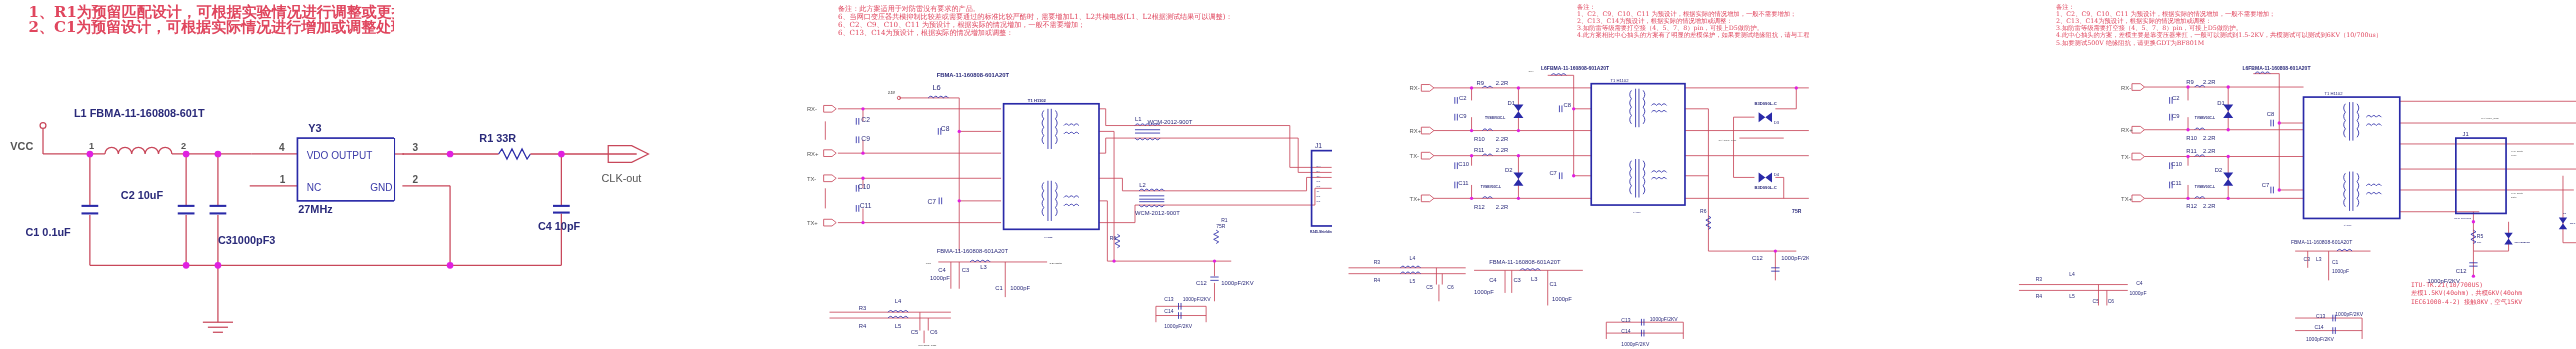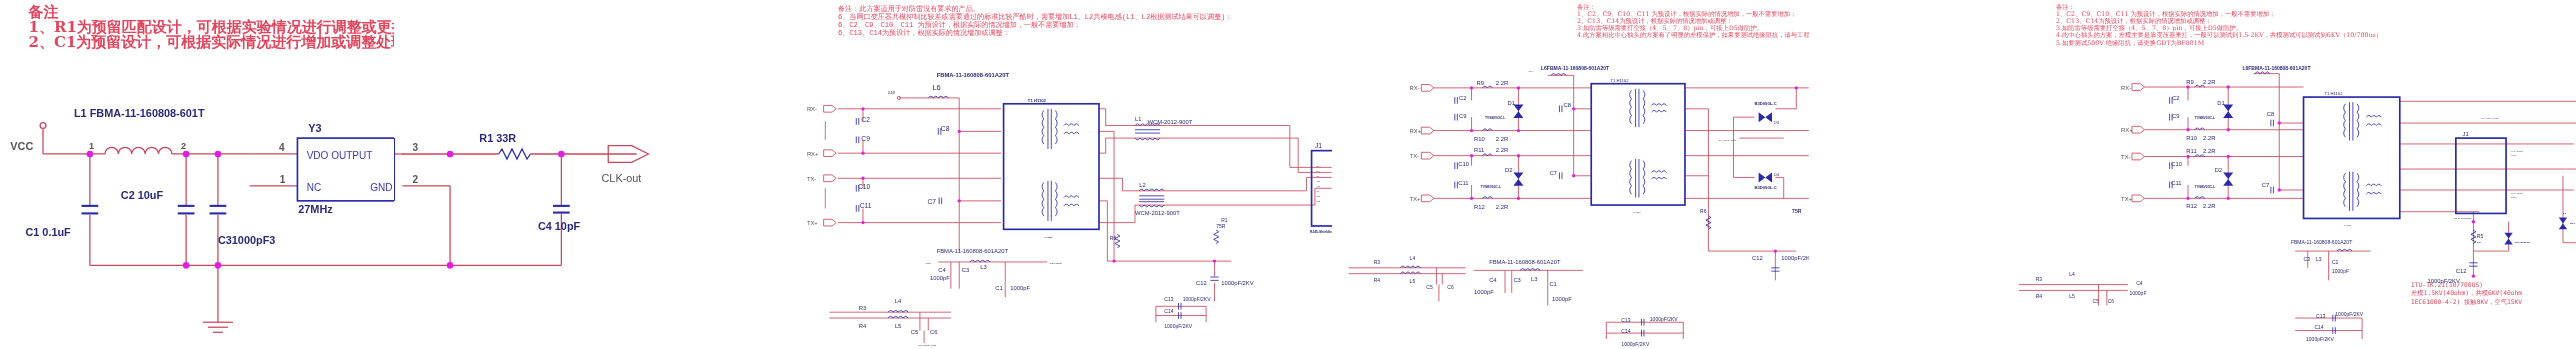--- a/index.html
+++ b/index.html
@@ -8,21 +8,20 @@
   .note{position:absolute;color:#e0465e;font-family:"DejaVu Serif",serif;white-space:nowrap;}
   .note div{white-space:nowrap;}
   svg{position:absolute;left:0;top:0;}
   svg text{font-family:"Liberation Sans",sans-serif;}
 </style>
 </head>
 <body>
 
 <div class="panel" style="left:0;width:394px;">
   <div class="note" style="left:28.5px;top:5px;font-size:15px;line-height:15px;font-weight:bold;">
-    <div>备注</div>
     <div>1、R1为预留匹配设计，可根据实验情况进行调整或更换磁珠处理</div>
     <div>2、C1为预留设计，可根据实际情况进行增加或调整处理：</div>
   </div>
   <svg width="394" height="349" viewBox="0 0 470 417">
     <g stroke="#c8475a" stroke-width="1.5" fill="none">
 
       <circle cx="51" cy="150" r="3.5"></circle>
       <line x1="51" y1="154" x2="51" y2="184"></line>
       <line x1="51" y1="184" x2="125" y2="184"></line>
       <line x1="205" y1="184" x2="300" y2="184"></line>
@@ -112,21 +111,21 @@
       <text x="22" y="181" font-size="12" fill="#555">3</text>
       <text x="22" y="219" font-size="12" fill="#555">2</text>
       <text x="102" y="170">R1  33R</text>
       <text x="172" y="275">C4  10pF</text>
       <text x="248" y="218" fill="#555" font-weight="normal">CLK-out</text>
     </g>
   </svg>
 </div>
 
 <div class="panel" style="left:712px;width:620px;">
-  <div class="note" style="left:126px;top:5px;font-size:7.1px;line-height:8px;font-family:Liberation Mono, monospace;">
+  <div class="note" style="left:126px;top:5px;font-size:7.1px;line-height:8px;">
     <div>备注：此方案适用于对防雷没有要求的产品。</div>
     <div>6、当网口变压器共模抑制比较差或需要通过的标准比较严酷时，需要增加L1、L2共模电感(L1、L2根据测试结果可以调整)：</div>
     <div>6、C2、C9、C10、C11 为预设计，根据实际的情况增加，一般不需要增加；</div>
     <div>6、C13、C14为预设计，根据实际的情况增加或调整：</div>
   </div>
   <svg width="620" height="349" id="p2svg" viewBox="0 0 740 417">
     <g stroke="#c8475a" stroke-width="1" fill="none">
 
       <line x1="150" y1="130" x2="345" y2="130"></line>
       <line x1="150" y1="183" x2="345" y2="183"></line>

